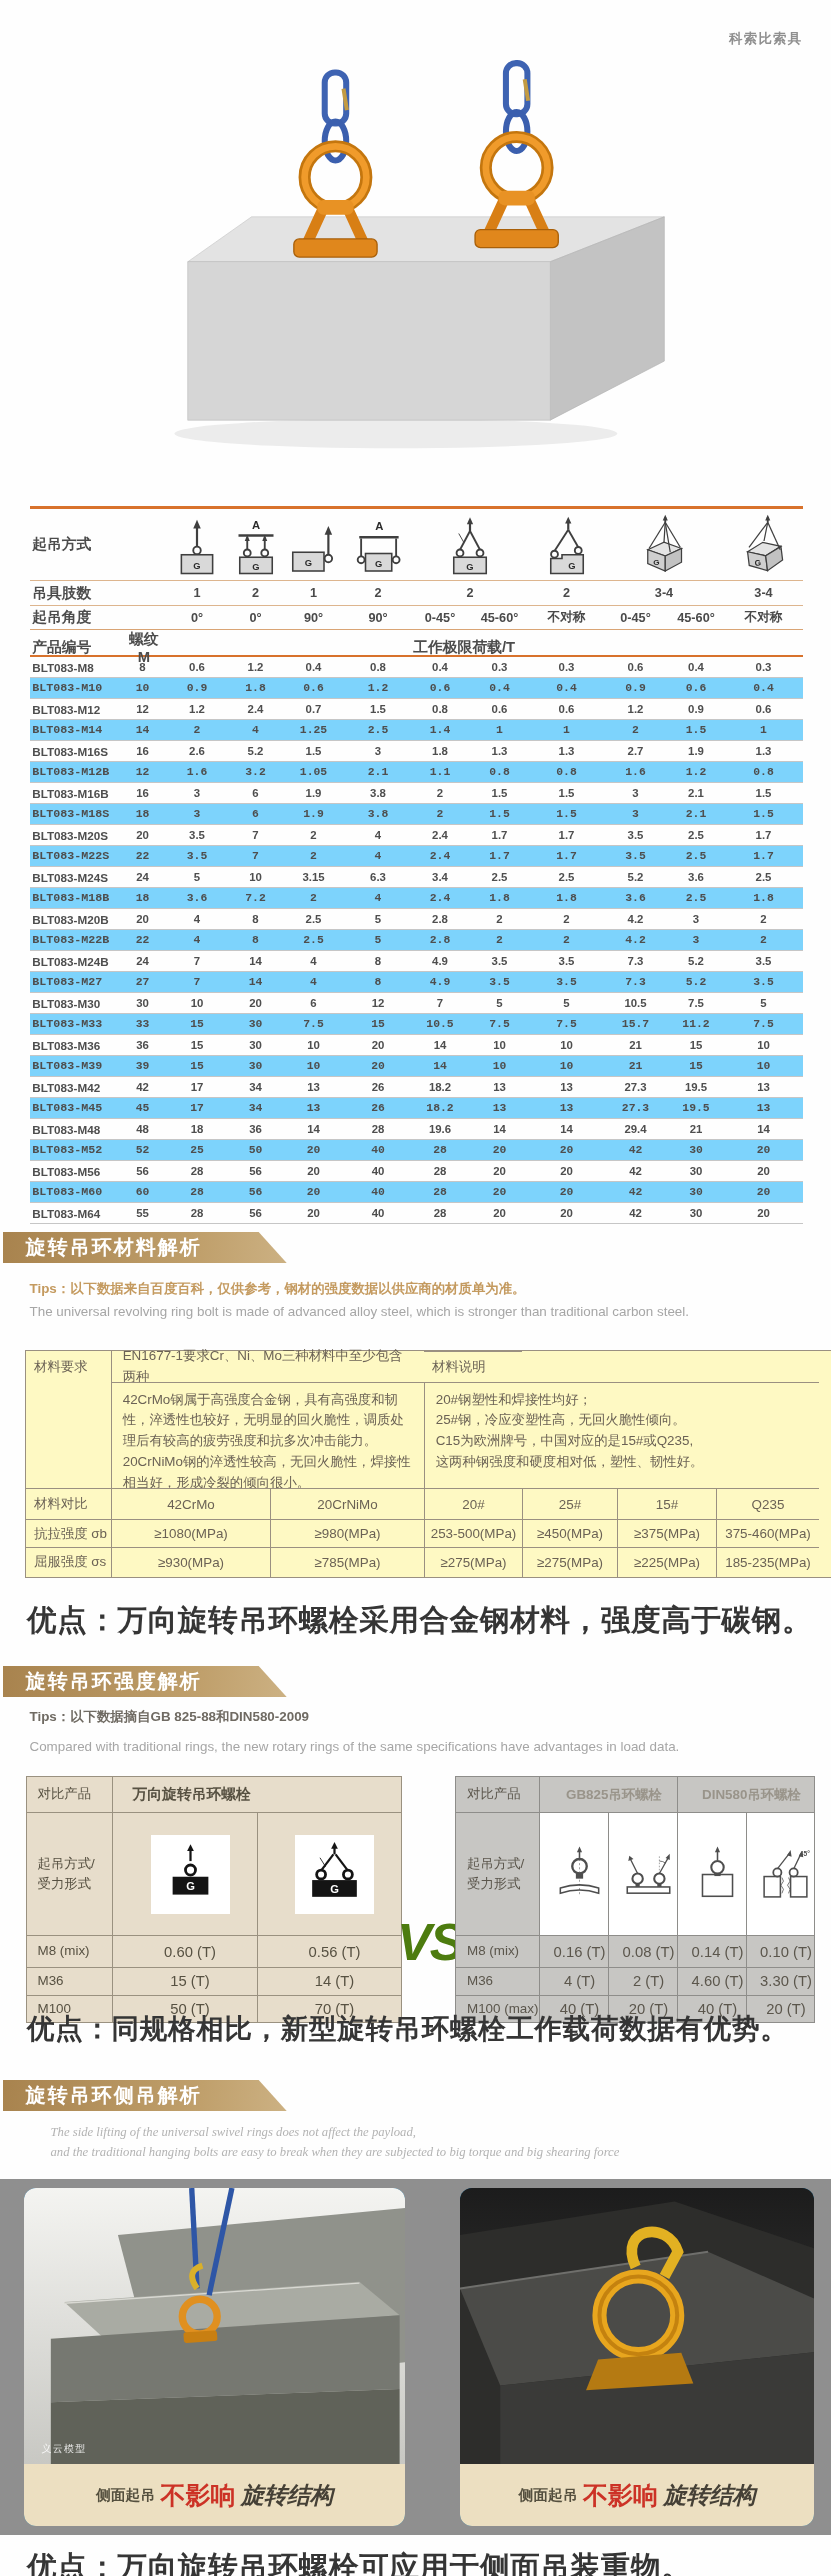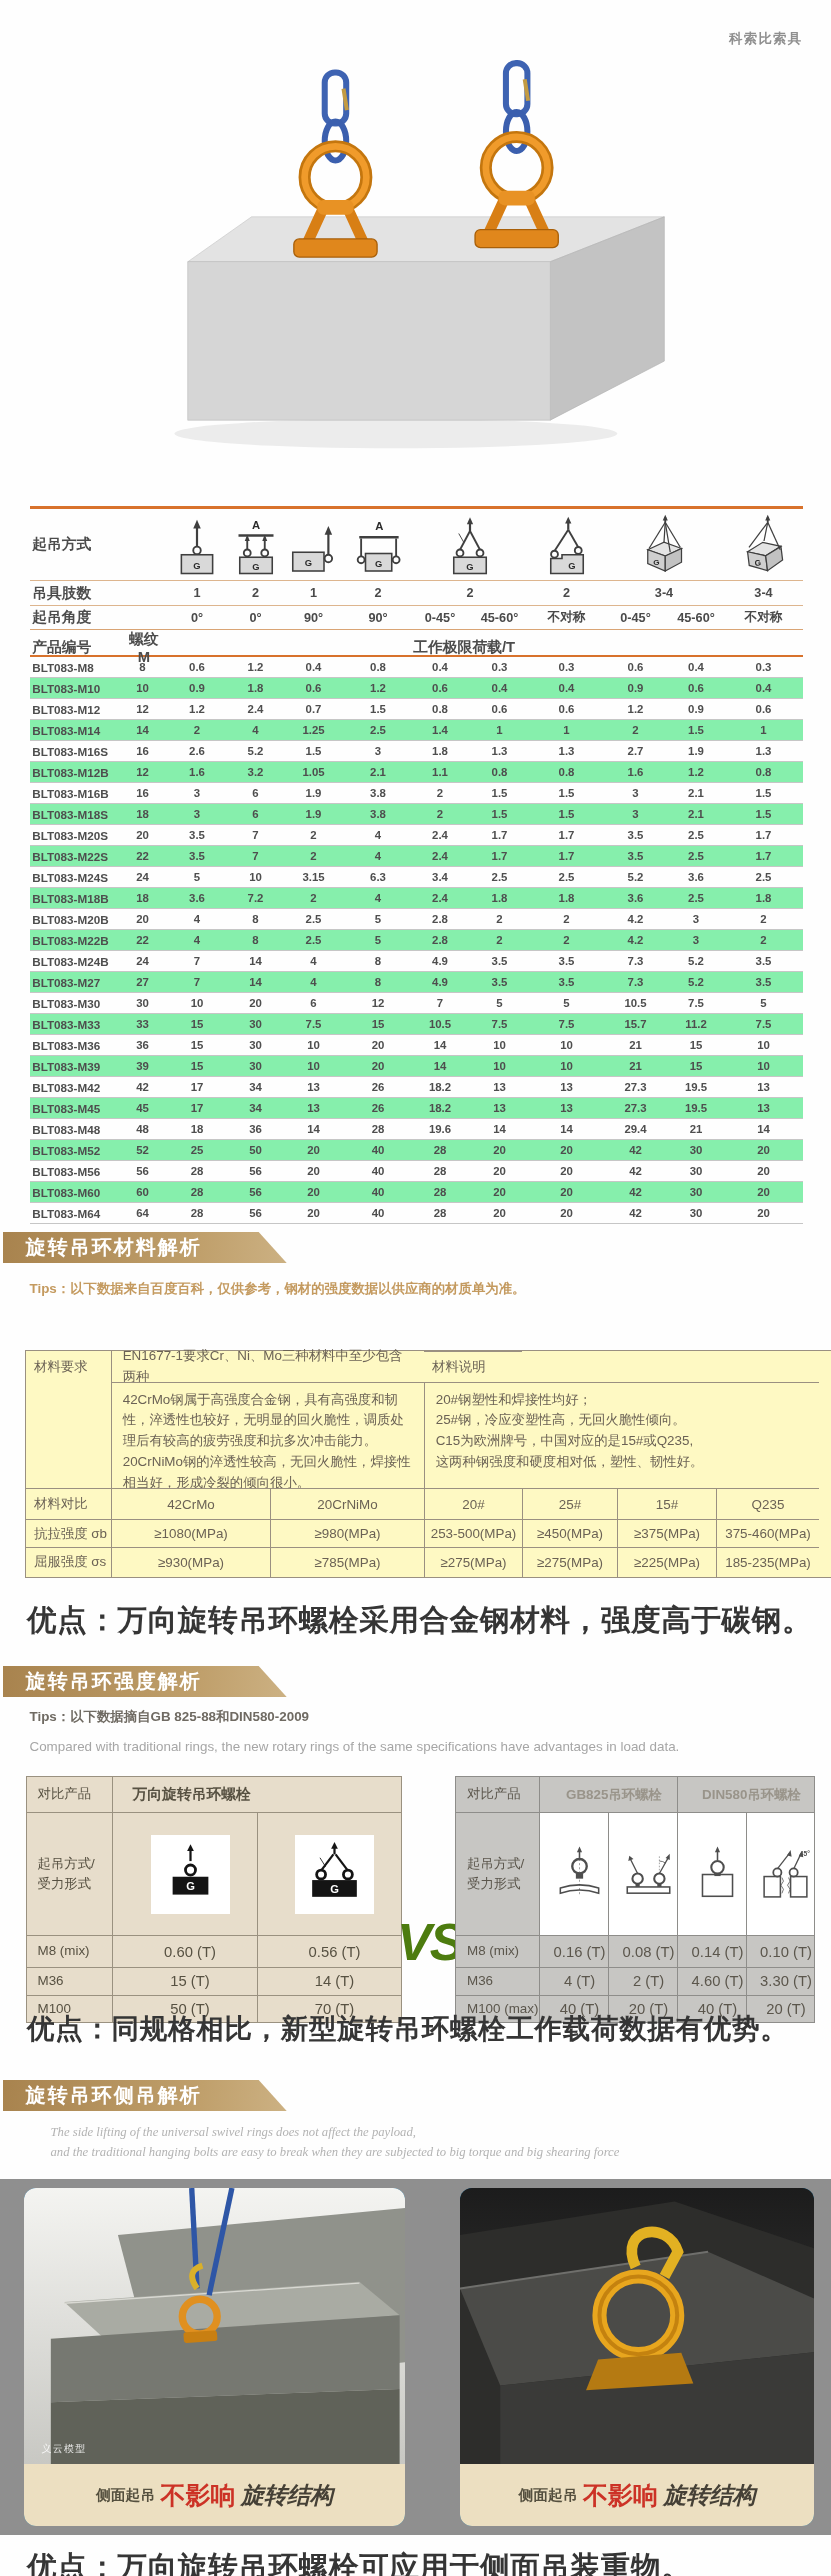--- a/index.html
+++ b/index.html
@@ -25,21 +25,21 @@
   .g11{grid-column:11}.g12{grid-column:12}
   .g7s{grid-column:7 / span 2}.g10s{grid-column:10 / span 2}
   .loadspan{grid-column:7 / span 6;text-align:left;}
   .icon-cell{display:flex;justify-content:center;align-items:flex-end;height:67px;}
   .lift-icon{width:50px;height:64px;}
   .lift-icon text{font:700 15px "Liberation Sans",sans-serif;fill:#2b2b2b;text-anchor:middle;}
   .spec-row{display:grid;grid-template-columns:91px 44px 65px 52px 64px 65px 59px 60px 74px 64px 57px 78px;
             align-items:center;height:20px;border-bottom:0.7px solid #c6c6c6;
             font-size:11.4px;font-weight:700;color:#4e4e4e;text-align:center;}
   .spec-row .prod{text-align:left;padding-left:2.7px;font-size:11.7px;}
-  .spec-row.alt{background:#86efac;}
+  .spec-row.alt{background:#7dd3fc;font-family:Liberation Mono, monospace;}
   
   .banner{position:absolute;left:2.7px;width:284px;height:31px;line-height:31px;
           padding-left:23px;box-sizing:border-box;color:#fff;font-size:20px;font-weight:700;
           letter-spacing:2px;background:linear-gradient(95deg,#a8834e,#c0a06c 70%,#ccb183);
           clip-path:polygon(0 0,calc(100% - 28px) 0,100% 100%,0 100%);}
   .tips{position:absolute;left:29.5px;font-size:13.4px;color:#c49a5f;font-weight:600;}
   .tips.dark{color:#6f6a62;}
   .en{position:absolute;left:29.5px;font-size:13.4px;color:#a6a6a6;}
   .en.serif{font-family:"Liberation Serif",serif;font-style:italic;color:#b3b3b3;font-size:12.7px;margin-left:21px;}
   .adv{position:absolute;left:27px;font-size:29.5px;font-weight:800;color:#353535;letter-spacing:0.7px;white-space:nowrap;}
@@ -644,38 +644,39 @@
           <div>28</div>
           <div>20</div>
           <div>20</div>
           <div>42</div>
           <div>30</div>
           <div>20</div>
         </div>
 
         <div class="spec-row">
           <div class="prod">BLT083-M64</div>
-          <div>64</div>
+          <div>55</div>
           <div>28</div>
           <div>56</div>
           <div>20</div>
           <div>40</div>
           <div>28</div>
           <div>20</div>
           <div>20</div>
           <div>42</div>
           <div>30</div>
           <div>20</div>
         </div>
 
     </div>
   </div>
 
   <div class="banner" style="top:1232px">旋转吊环材料解析</div>
   <div class="tips" style="top:1280px">Tips：以下数据来自百度百科，仅供参考，钢材的强度数据以供应商的材质单为准。</div>
+  <div class="en" style="top:1304px">The universal revolving ring bolt is made of advanced alloy steel, which is  stronger than traditional carbon steel.</div>
 
   <div class="mtable">
     <div class="mlabel first-col first-row">材料要求</div>
     <div class="mdesc mspan2 first-row" style="align-items:center !important">EN1677-1要求Cr、Ni、Mo三种材料中至少包含两种</div>
 
     <div class="mlabel first-col">材料说明</div>
     <div class="mdesc mspan2">42CrMo钢属于高强度合金钢，具有高强度和韧性，淬透性也较好，无明显的回火脆性，调质处理后有较高的疲劳强度和抗多次冲击能力。
 20CrNiMo钢的淬透性较高，无回火脆性，焊接性相当好，形成冷裂的倾向很小。</div>
     <div class="mdesc mspan4">20#钢塑性和焊接性均好；
 25#钢，冷应变塑性高，无回火脆性倾向。

